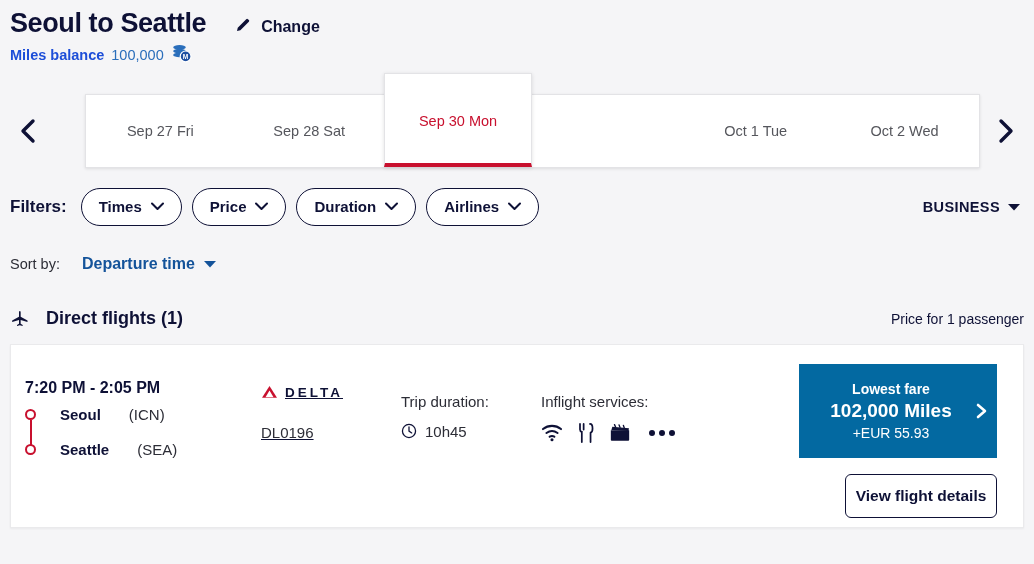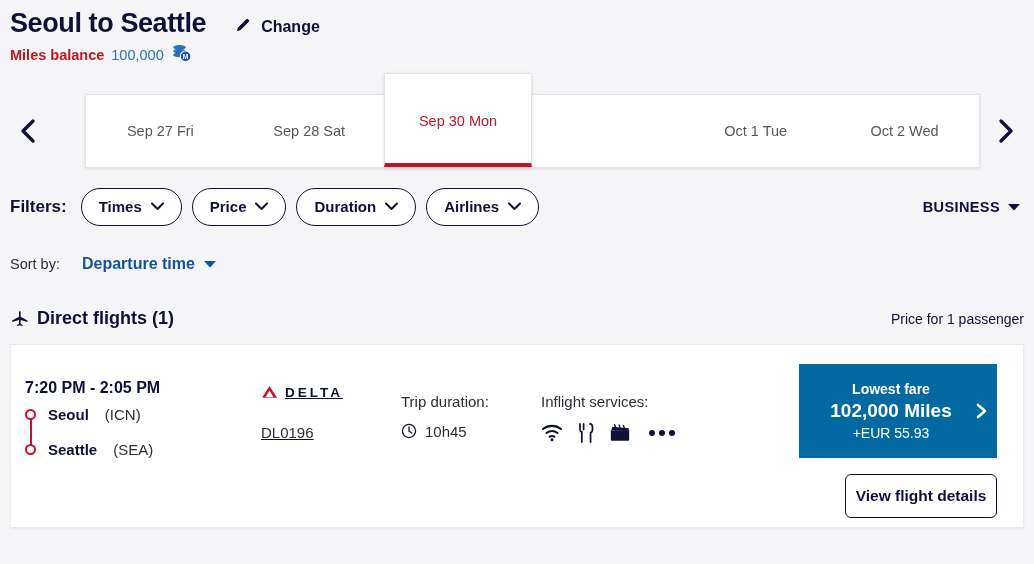--- a/index.html
+++ b/index.html
@@ -48,21 +48,21 @@
 
   .miles-row {
     display: flex;
     align-items: center;
     gap: 7px;
     margin-top: 4px;
   }
   .miles-label {
     font-size: 14.5px;
     font-weight: bold;
-    color: #b91c1c;
+    color: #1d4ed8;
   }
   .miles-value {
     font-size: 14.5px;
     color: #2a6ebb;
   }
   .coins-icon { display: block; }
 
   
   .date-strip-wrap {
     position: relative;
@@ -182,21 +182,21 @@
   .results-head {
     display: flex;
     align-items: center;
     padding: 0 10px;
     margin-top: 28px;
     height: 28px;
   }
   .results-title {
     display: flex;
     align-items: center;
-    gap: 7px;
+    gap: 16px;
     font-size: 18px;
     font-weight: bold;
     color: #0e1136;
   }
   .price-note {
     margin-left: auto;
     font-size: 14px;
     color: #0e1136;
   }
 
@@ -217,21 +217,21 @@
   .times-line {
     font-size: 16px;
     font-weight: bold;
     color: #0e1136;
     margin-bottom: 7px;
   }
   .stops-list { position: relative; }
   .stop {
     display: flex;
     align-items: center;
-    gap: 12px;
+    gap: 24px;
     height: 22px;
   }
   .stop + .stop { margin-top: 13px; }
   .dot {
     width: 11px;
     height: 11px;
     border: 2px solid #c8102e;
     border-radius: 50%;
     background: #ffffff;
     box-sizing: border-box;

